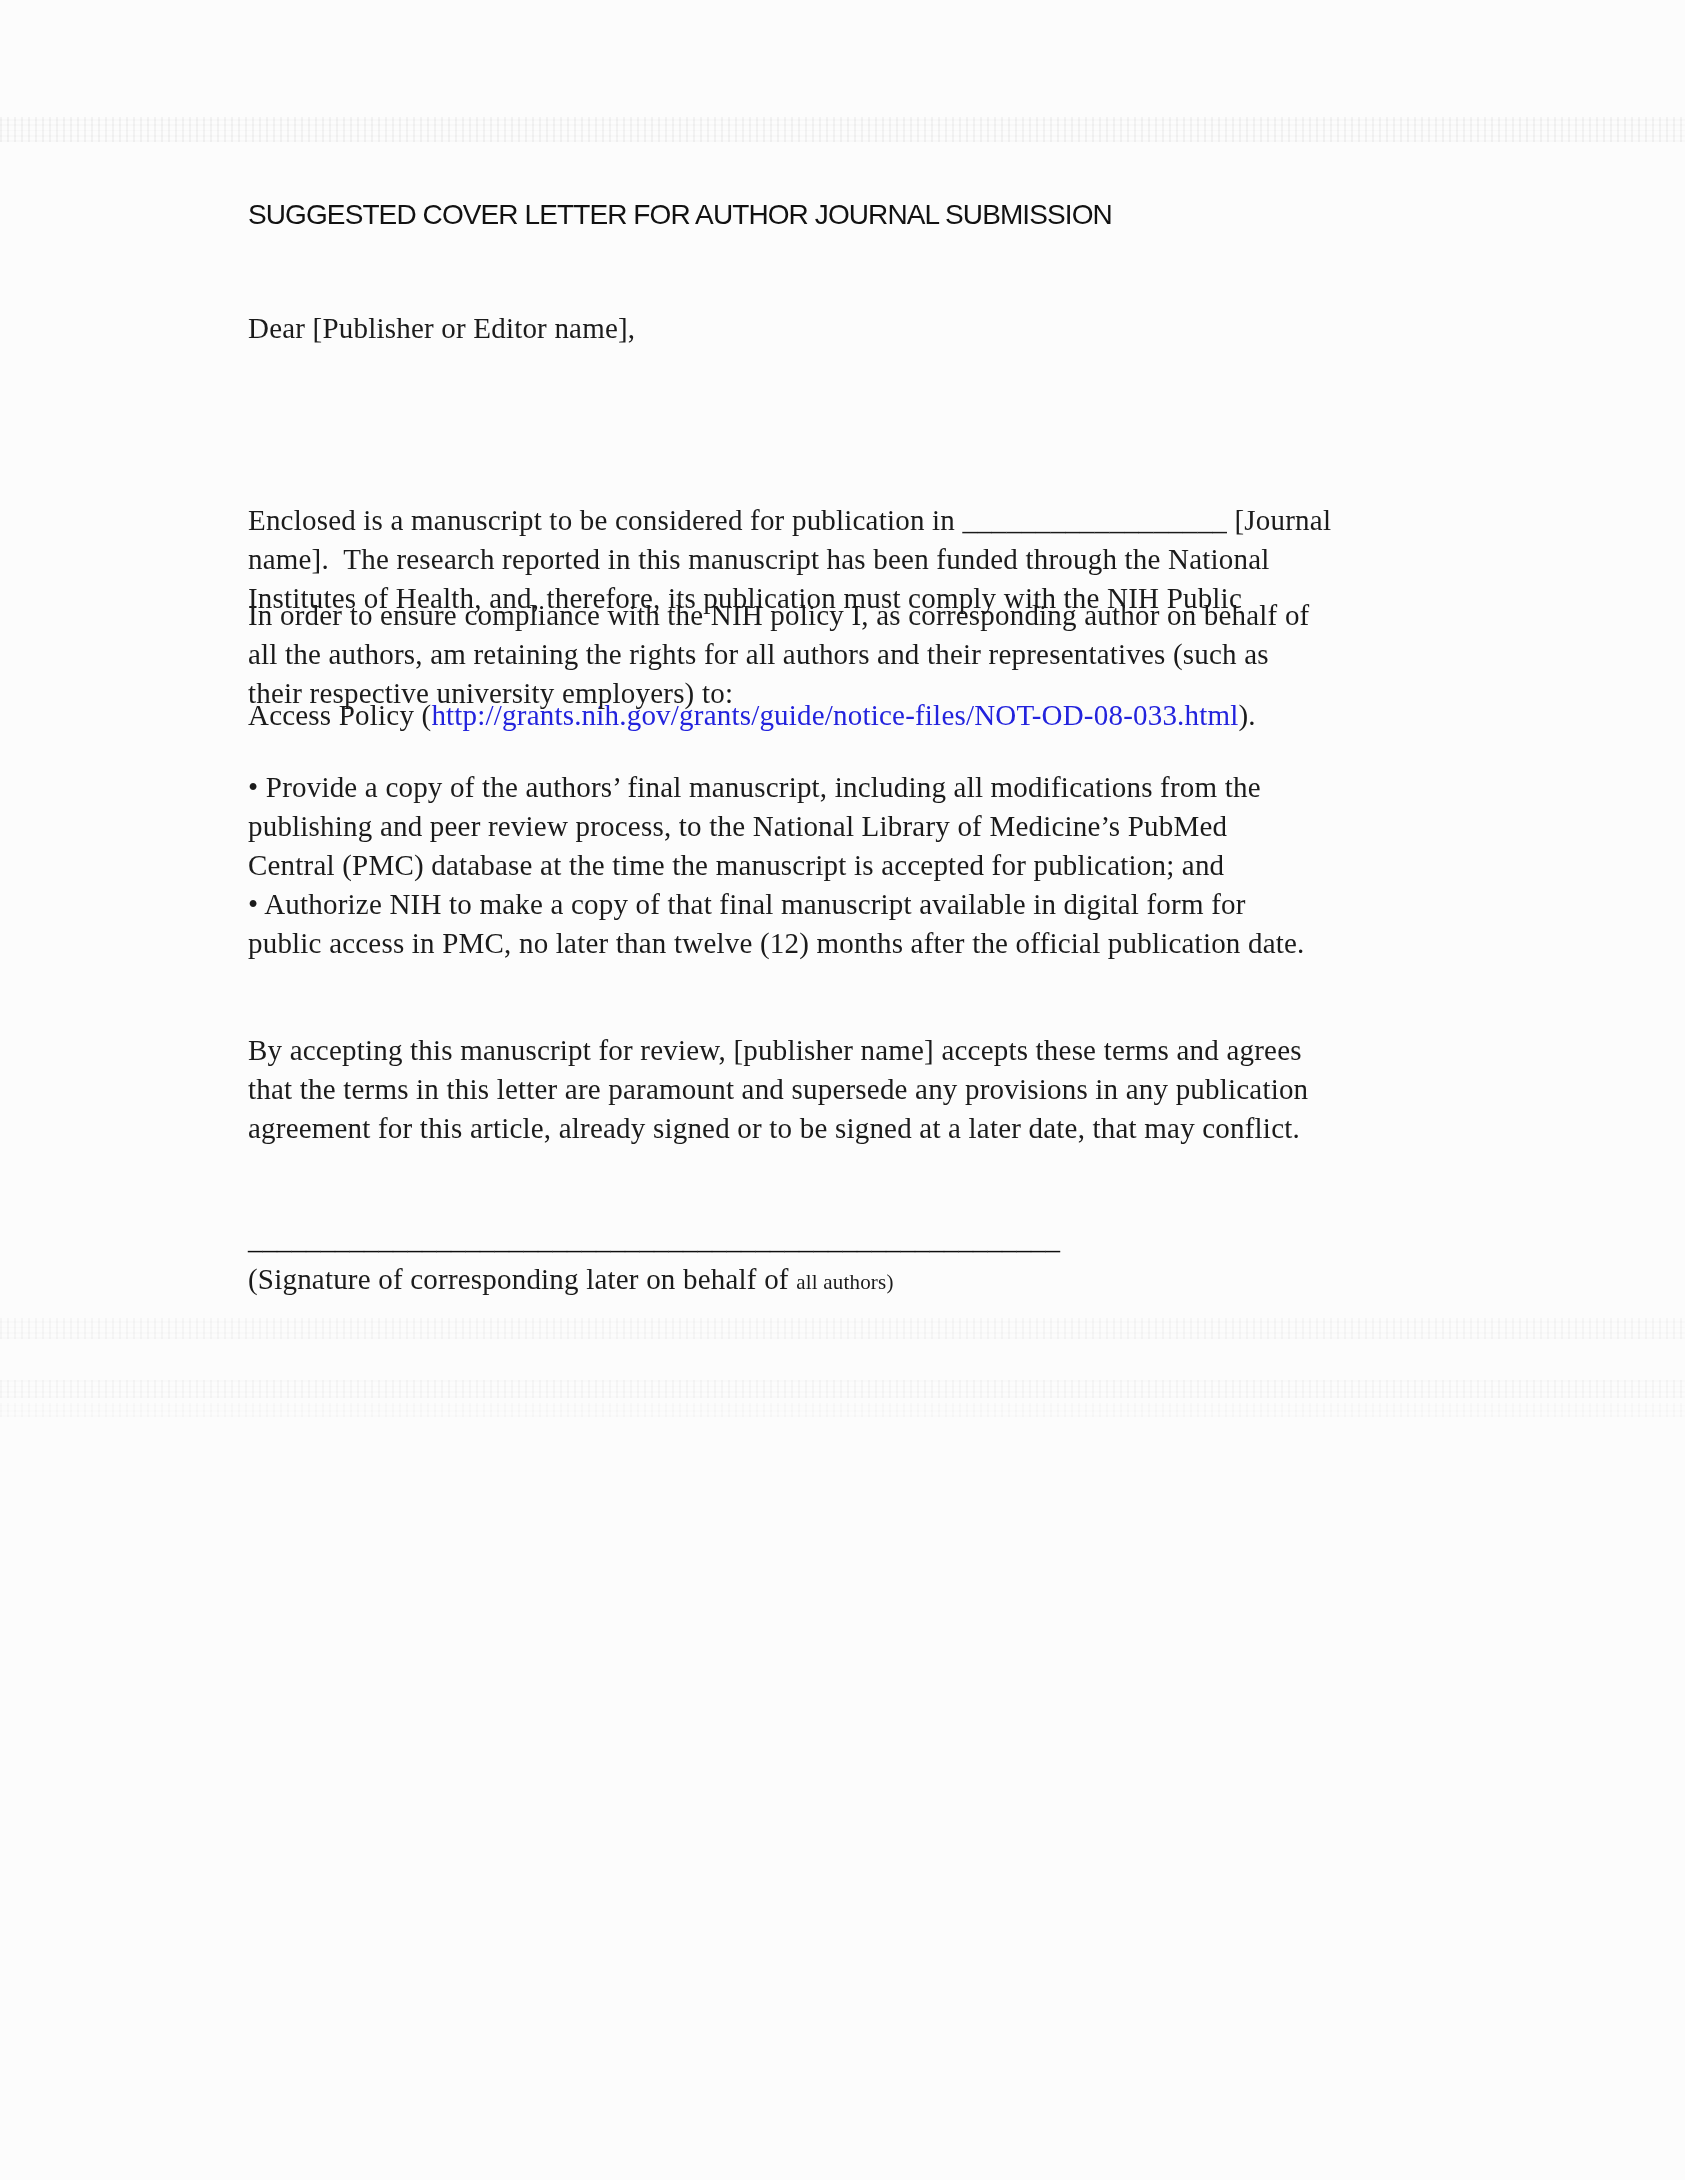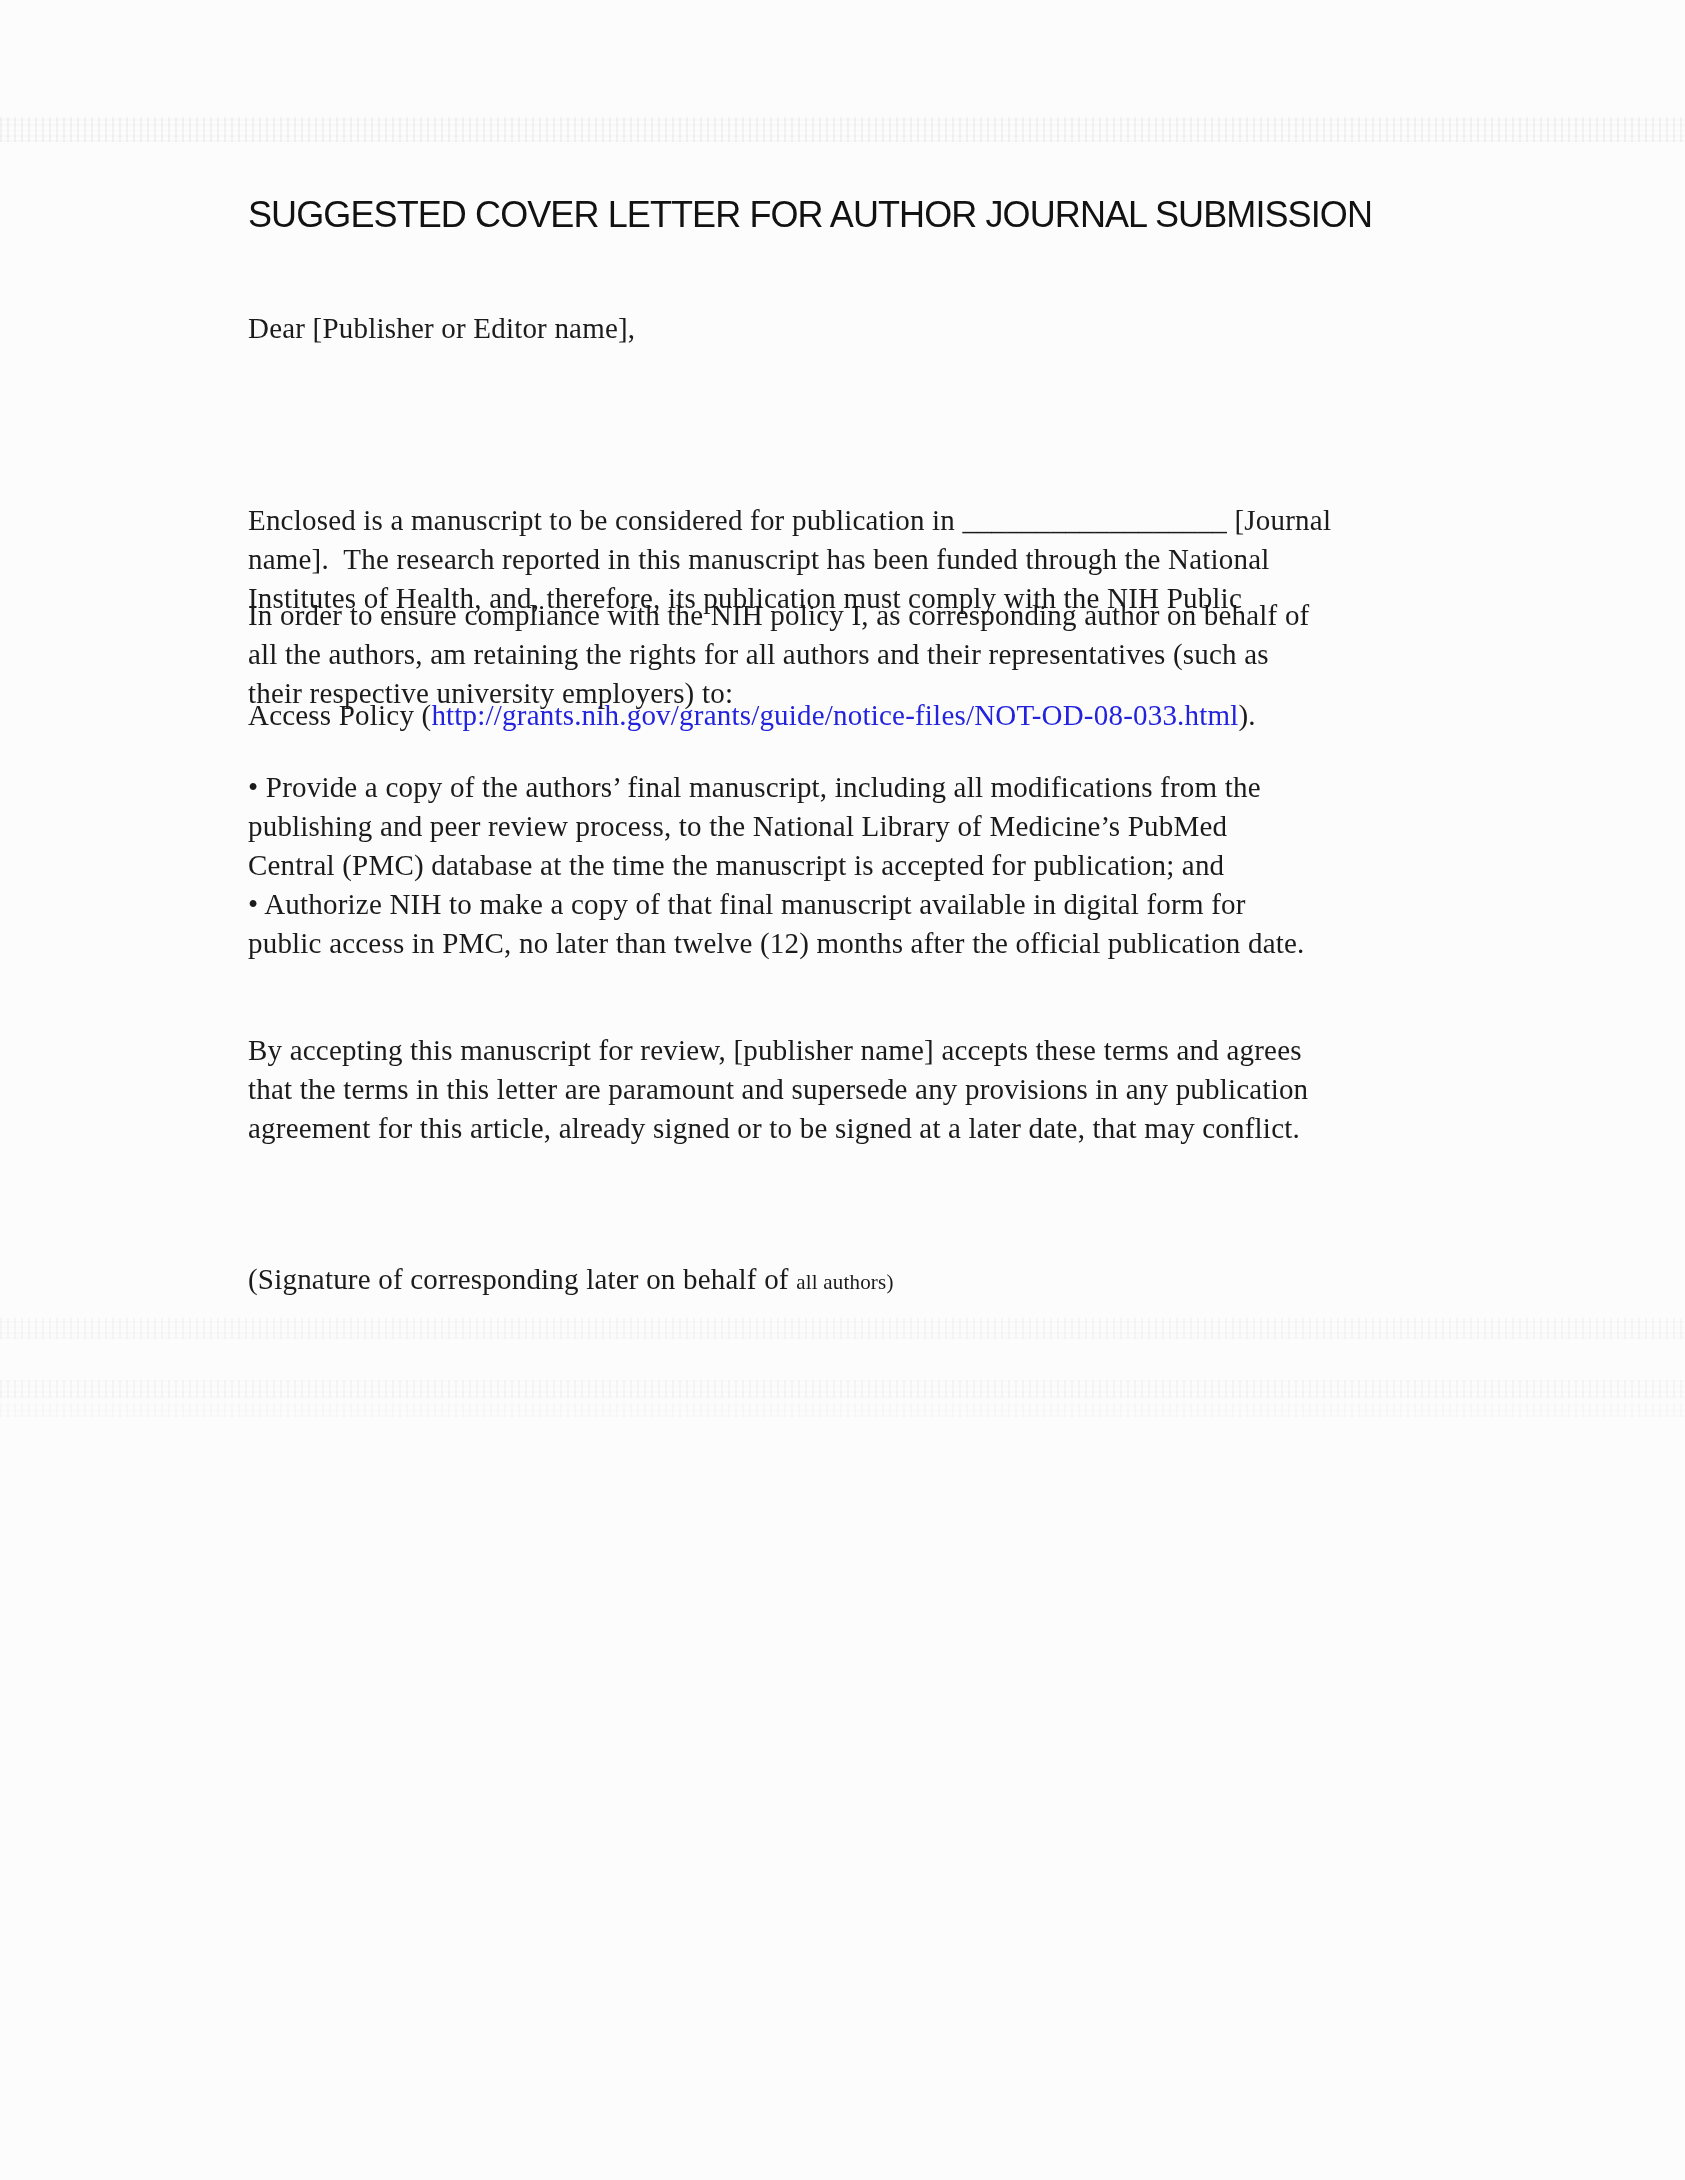--- a/index.html
+++ b/index.html
@@ -13,21 +13,21 @@
   }
   .page{position:absolute;inset:0;}
   .block{
     position:absolute;left:248px;
     font-size:29px;line-height:39px;
     white-space:pre;
     letter-spacing:0.2px;
   }
   .title{
     font-family:"Liberation Sans", sans-serif;
-    font-size:36px;line-height:38px;
+    font-size:28px;line-height:38px;
     letter-spacing:-0.9px;
     color:#121212;
   }
   .link{
     color:var(--link,#2323dd);
     text-decoration-thickness:1.8px;
     text-underline-offset:3.5px;
     cursor:pointer;
   }
   .sig-line{
@@ -76,17 +76,18 @@
   <div class="block" style="top:768px">• Provide a copy of the authors’ final manuscript, including all modifications from the
 publishing and peer review process, to the National Library of Medicine’s PubMed
 Central (PMC) database at the time the manuscript is accepted for publication; and
 • Authorize NIH to make a copy of that final manuscript available in digital form for
 public access in PMC, no later than twelve (12) months after the official publication date.</div>
 
   <div class="block" style="top:1031px">By accepting this manuscript for review, [publisher name] accepts these terms and agrees
 that the terms in this letter are paramount and supersede any provisions in any publication
 agreement for this article, already signed or to be signed at a later date, that may conflict.</div>
 
+  <div class="block sig-line" style="top:1220px">________________________________________________________</div>
 
   <div class="block" style="top:1260px"><span>(Signature of corresponding later on behalf of </span><span class="caption-small">all authors)</span></div>
 
 </div>
 
 
 </body></html>

